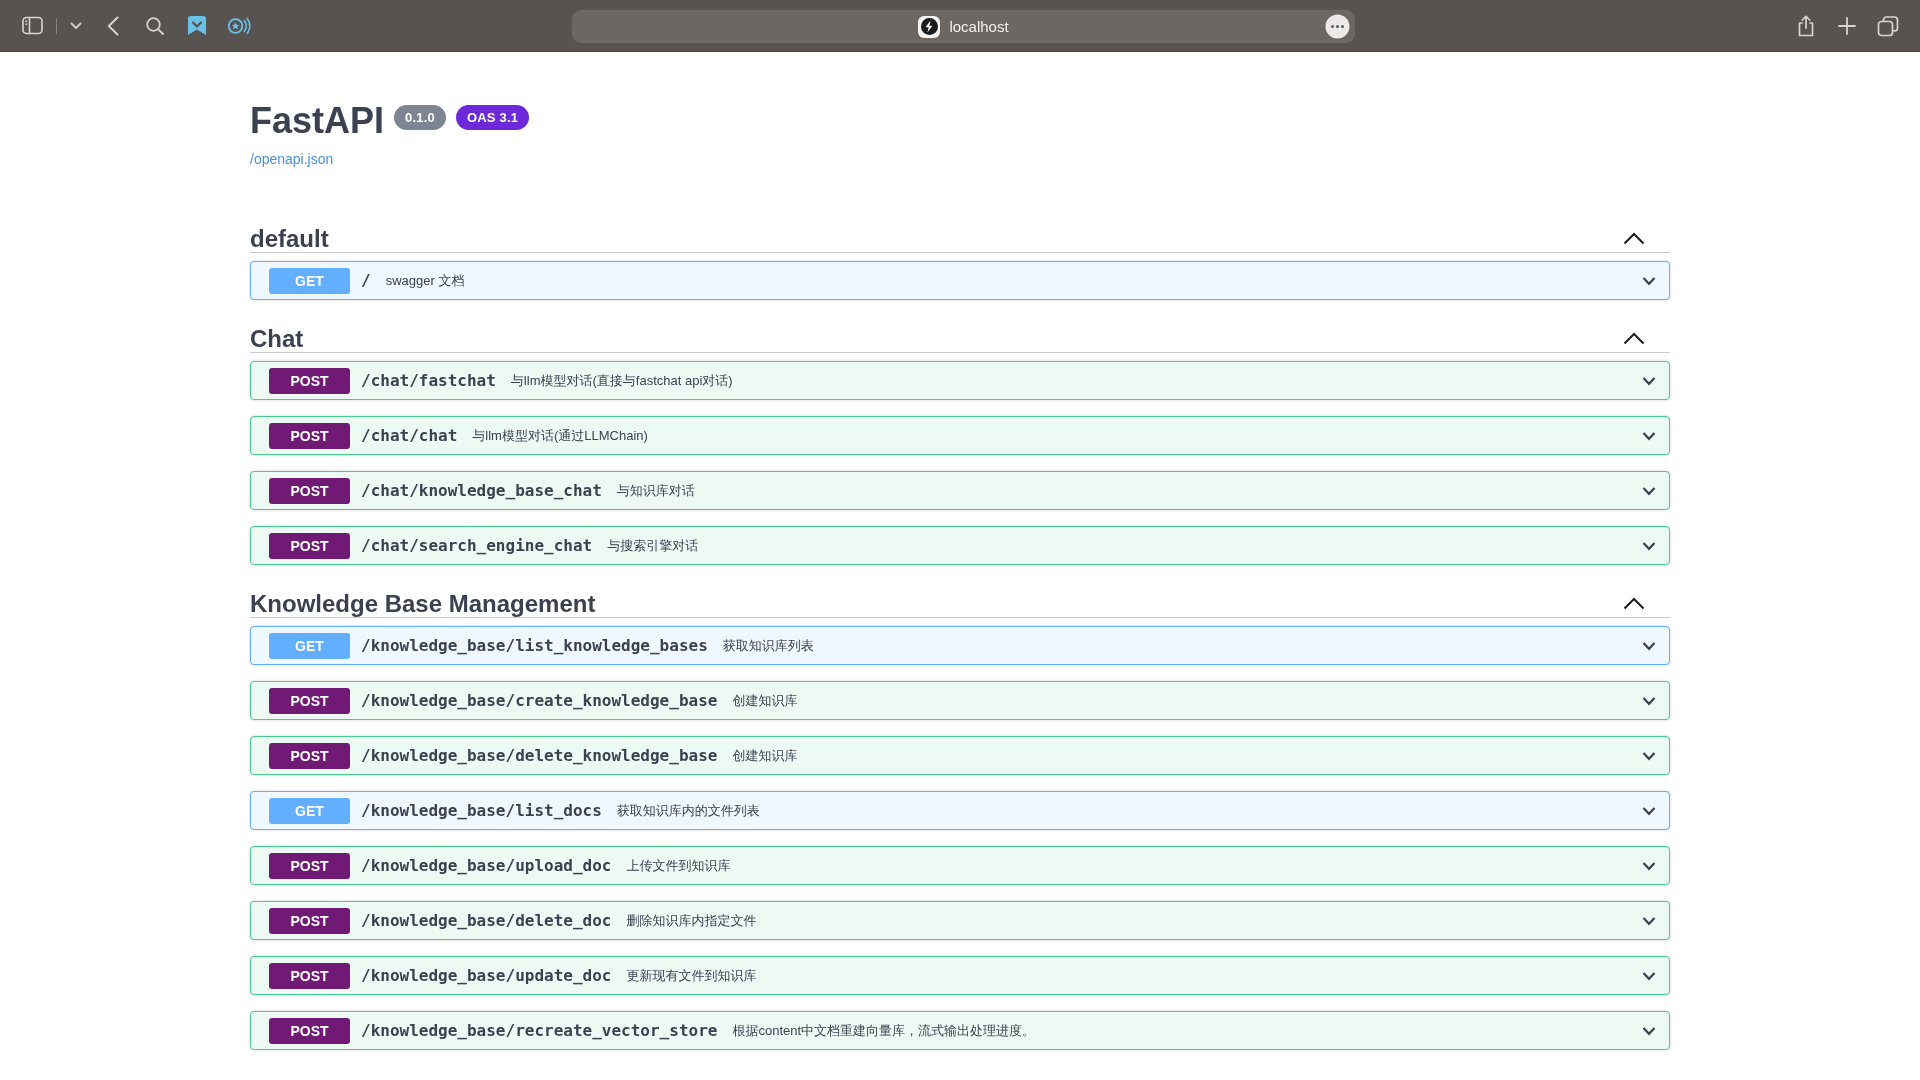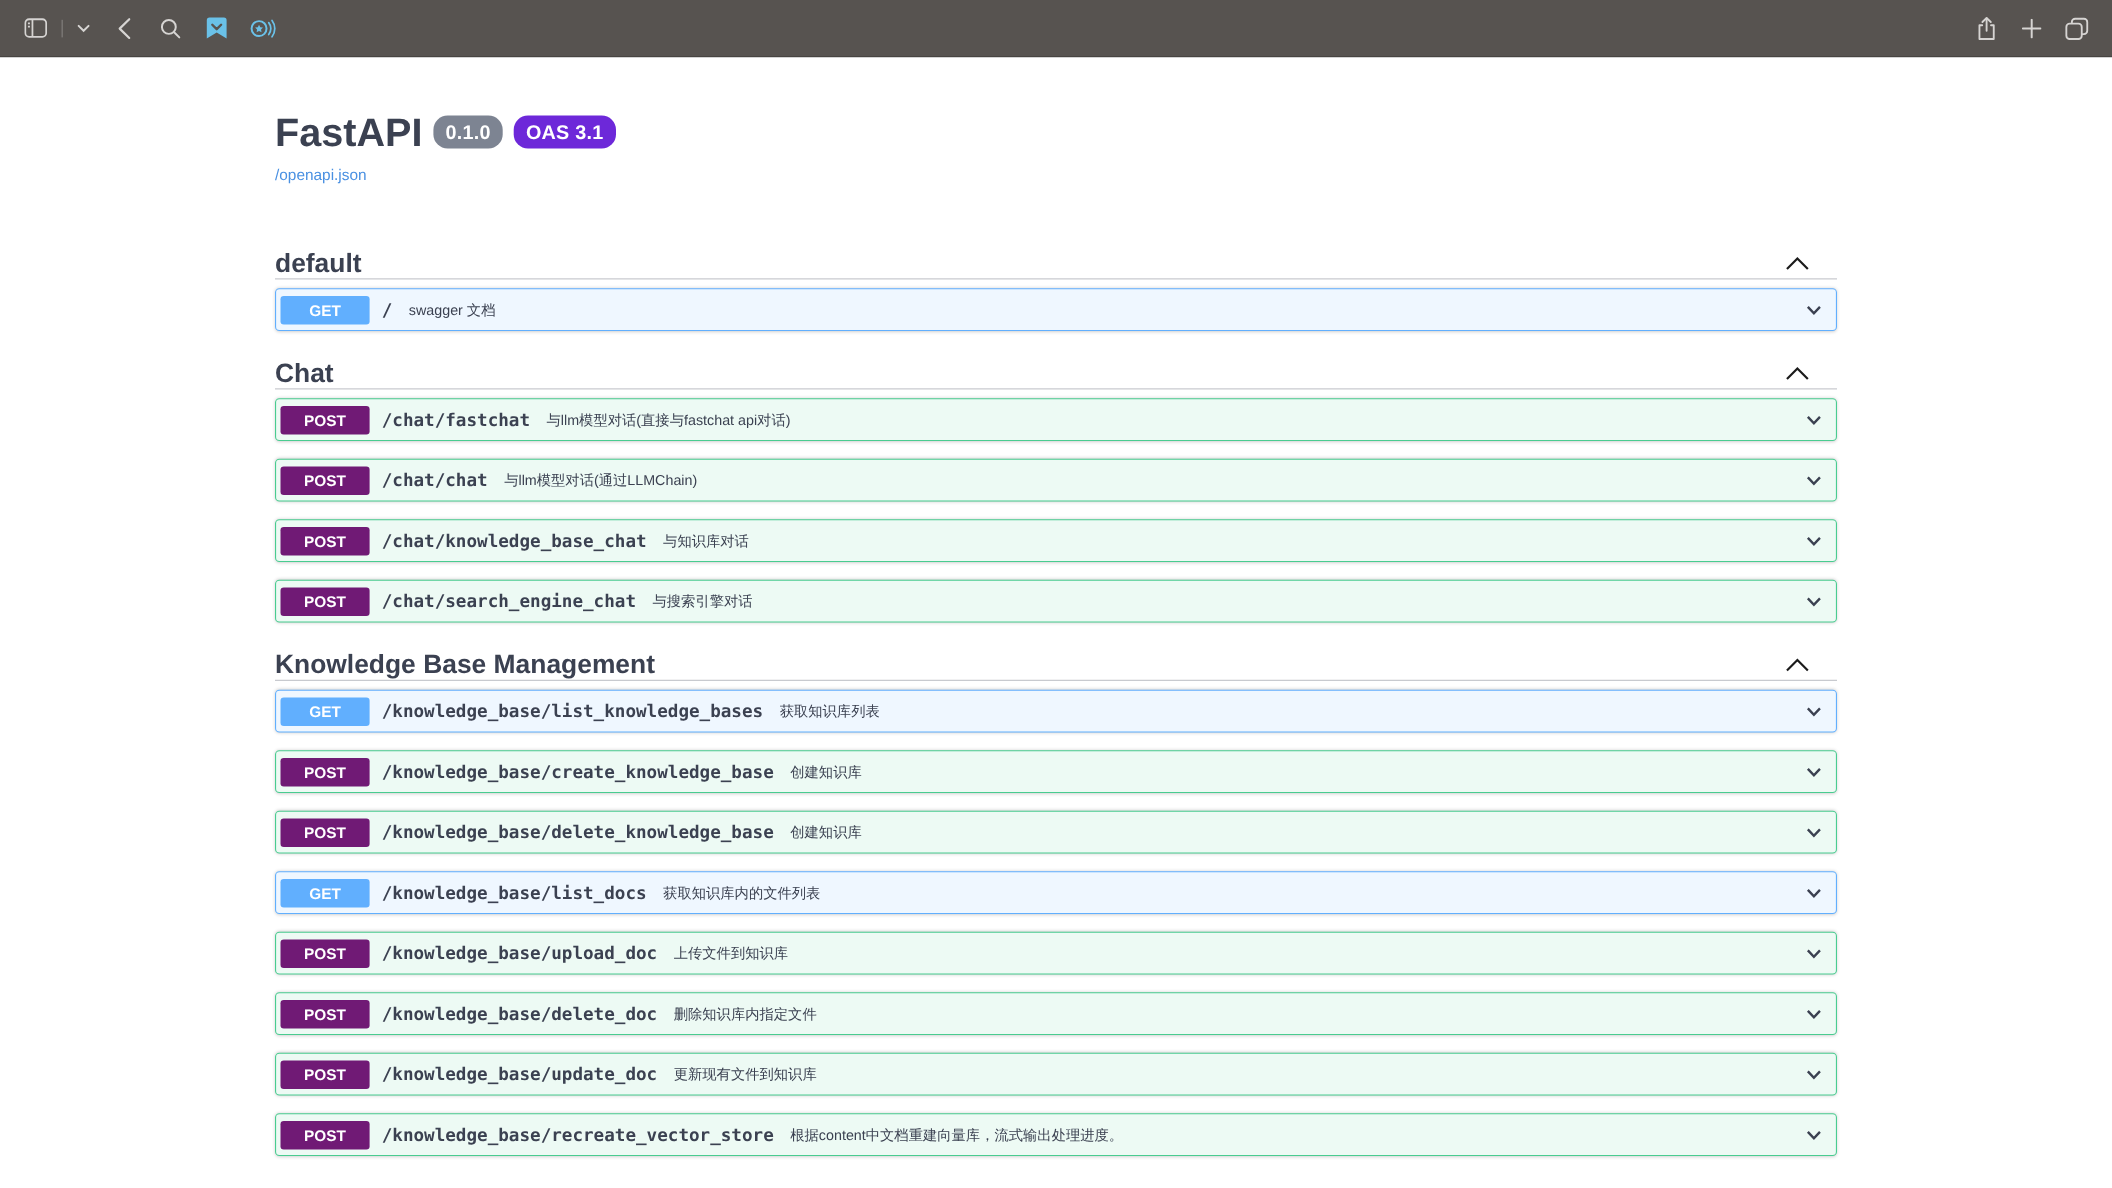--- a/index.html
+++ b/index.html
@@ -40,21 +40,21 @@
 
   
   .api-wrapper { width: 1420px; margin: 0 auto; display: flow-root; }
 
   .info { padding-top: 48px; }
   .api-title {
     margin: 0; font-size: 36px; line-height: 41px; font-weight: 700; color: #3b4151;
     display: flex; align-items: flex-start;
   }
   .pill {
-    font-size: 18px; line-height: 1; font-weight: 700; color: #ffffff;
+    font-size: 13px; line-height: 1; font-weight: 700; color: #ffffff;
     padding: 6px 11px; border-radius: 13px; margin-left: 10px; margin-top: 5px;
     letter-spacing: .2px;
   }
   .pill.version { background: #7d8492; }
   .pill.oas     { background: #6d28d9; }
   .spec-link {
     display: inline-block; margin-top: 10px; font-size: 14px; line-height: 16px;
     color: #4990e2; text-decoration: none;
   }
 
@@ -65,21 +65,21 @@
     border-bottom: 1px solid rgba(59,65,81,.28);
     display: flex; align-items: center; justify-content: space-between;
     cursor: pointer;
   }
   .section-header .collapse-arrow { margin-right: 25px; display: flex; }
 
   .section-rows { padding-top: 8px; }
   .opblock {
     height: 39px; margin-bottom: 16px; border-radius: 4px;
     border: 1px solid; box-shadow: 0 0 3px rgba(0,0,0,.19);
-    display: flex; align-items: center; padding: 0 10px 0 4px;
+    display: flex; align-items: center; padding: 0 10px 0 18px;
     cursor: pointer;
   }
   .opblock.get  { background: #eff7ff; border-color: #61affe; }
   .opblock.post { background: #edfaf4; border-color: #49cc90; }
   .method-badge {
     min-width: 81px; padding: 6px 0; text-align: center; border-radius: 3px;
     font-size: 14px; font-weight: 700; color: #fff; line-height: 1;
   }
   .opblock.get  .method-badge { background: #61affe; }
   .opblock.post .method-badge { background: #701a75; }
@@ -142,20 +142,39 @@
         <svg width="24" height="20" viewBox="0 0 24 20" fill="none">
           <circle cx="8.5" cy="10" r="6.8" stroke="#6ac1e8" stroke-width="1.8"></circle>
           <path d="M8.5,6.4 l1.1,2.3 2.5,.35 -1.8,1.75 .45,2.5 -2.25,-1.2 -2.25,1.2 .45,-2.5 -1.8,-1.75 2.5,-.35 z" fill="#6ac1e8"></path>
           <path d="M17.3,4.6 a8.6,8.6 0 0 1 0,10.8" stroke="#6ac1e8" stroke-width="1.6" stroke-linecap="round"></path>
           <path d="M20.3,2.6 a12.2,12.2 0 0 1 0,14.8" stroke="#6ac1e8" stroke-width="1.6" stroke-linecap="round"></path>
         </svg>
       </span>
     </button>
   </div>
 
+  <div class="urlbar">
+    <span class="favicon">
+      <svg width="17" height="17" viewBox="0 0 17 17">
+        <circle cx="8.5" cy="8.5" r="8.5" fill="#1a1a1a"></circle>
+        <path d="M9.6,2.5 L4.5,9.3 h3.2 l-1.3,5.2 5.1,-6.8 h-3.2 z" fill="#ffffff"></path>
+      </svg>
+    </span>
+    <span>localhost</span>
+    <button class="tb-btn ellipsis">
+      <span>
+        <svg width="25" height="25" viewBox="0 0 25 25">
+          <circle cx="12.5" cy="12.5" r="12" fill="#eceae8"></circle>
+          <circle cx="7.5" cy="12.5" r="1.5" fill="#5c5752"></circle>
+          <circle cx="12.5" cy="12.5" r="1.5" fill="#5c5752"></circle>
+          <circle cx="17.5" cy="12.5" r="1.5" fill="#5c5752"></circle>
+        </svg>
+      </span>
+    </button>
+  </div>
 
   <div class="tb-group tb-right">
     <button class="tb-btn">
       <span>
         <svg width="20" height="22" viewBox="0 0 20 22" fill="none" stroke="#d6d4d2" stroke-width="1.7" stroke-linecap="round" stroke-linejoin="round">
           <path d="M6,8 H3.5 V20.5 h13 V8 H14"></path>
           <line x1="10" y1="1.8" x2="10" y2="13"></line>
           <polyline points="6.2,5 10,1.4 13.8,5"></polyline>
         </svg>
       </span>

